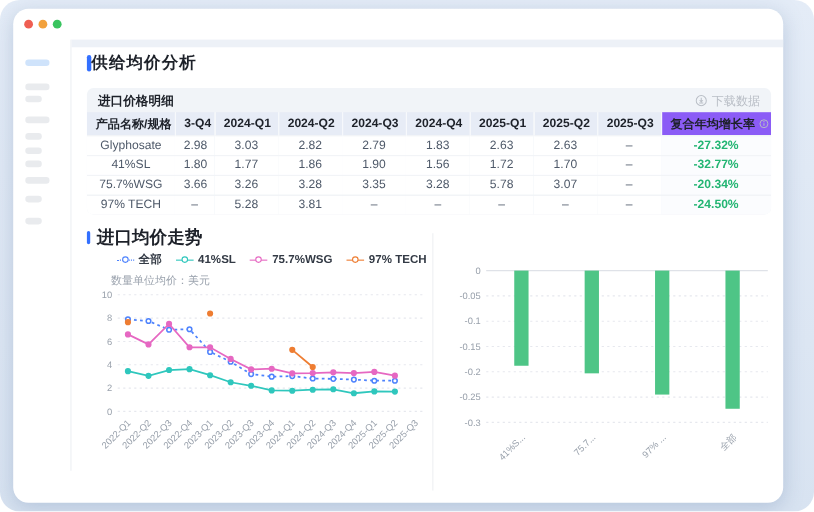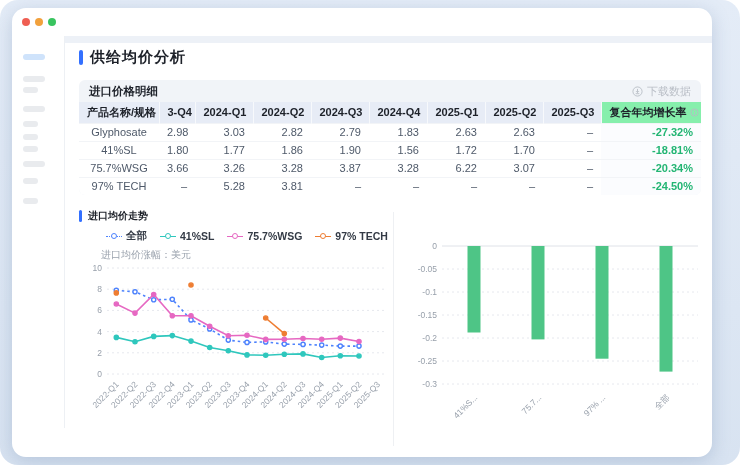--- a/index.html
+++ b/index.html
@@ -9,50 +9,50 @@
   .window { position:absolute; left:12px; top:8px; width:700px; height:449px; background:#ffffff;
             border-radius:14px; box-shadow:0 4px 18px rgba(90,120,160,.28); overflow:hidden; }
   .titlebar { height:28px; display:flex; align-items:center; padding-left:10px; gap:5px; }
   .dot { width:8px; height:8px; border-radius:50%; }
   .body { display:flex; height:421px; }
   .sidebar { width:53px; border-right:1px solid #edf0f4; padding-top:0; height:392px; }
   .skel { border-radius:3px; height:6px; margin-left:11px; background:#e9ebee; }
   .skel.active { background:#cfe3fb; }
   .main { flex:1; position:relative; }
   .topstrip { position:absolute; top:0; left:0; right:0; height:7px; background:#edf1f7; }
-  .page-title-row { position:absolute; top:12px; left:14px; display:flex; align-items:center; gap:7px; }
+  .page-title-row { position:absolute; top:12px; left:14px; display:flex; align-items:center; }
   .accent { width:4px; height:15px; background:#3370ff; border-radius:2px; }
   .page-title { font-size:15px; font-weight:bold; color:#1d2129; letter-spacing:1px; }
 
   .table-card { position:absolute; top:44px; left:14px; width:622px; background:#f1f4f8; border-radius:6px; overflow:hidden; }
   .card-head { height:22px; display:flex; align-items:center; justify-content:space-between; padding:0 10px; }
   .card-head-title { font-size:11.5px; font-weight:bold; color:#1d2129; }
   .download-btn { display:flex; align-items:center; gap:4px; color:#b9bec6; font-size:11px; cursor:pointer; }
   table { border-collapse:collapse; width:622px; table-layout:fixed; }
   th { background:#e7ecf6; font-size:11px; font-weight:bold; color:#1d2129; height:21px;
        text-align:right; padding:0 8px; border-left:1px solid #f7f9fc; white-space:nowrap; overflow:hidden; }
   th.name-col { text-align:left; border-left:none; }
-  th.cagr-col { background:#86efac; }
-  td { background:#fff; font-size:11px; color:#4e5969; height:18px; text-align:right;
+  th.cagr-col { background:#8b5cf6; }
+  td { background:#fff; font-size:11px; color:#4e5969; height:18px; text-align:center;
        padding:0 8px; border-top:1px solid #f2f4f7; white-space:nowrap; overflow:hidden; }
   td.name-col { text-align:center; color:#4e5969; }
   td.cagr-col { font-weight:bold; background:#fbfcfe; }
   .hdr-icons { display:inline-flex; align-items:center; gap:2px; margin-left:3px; vertical-align:-1px; }
   .carets { display:inline-flex; flex-direction:column; gap:1px; }
   .caret-up { width:0; height:0; border-left:3px solid transparent; border-right:3px solid transparent; border-bottom:4px solid #c2c7d0; }
   .caret-dn { width:0; height:0; border-left:3px solid transparent; border-right:3px solid transparent; border-top:4px solid #c2c7d0; }
 
   .charts { position:absolute; top:172px; left:14px; right:10px; height:242px; display:flex; }
   .chart-card { position:relative; }
   .chart-card.left { width:318px; }
   .chart-card.right { width:305px; margin-left:12px; }
   .vdivider { width:1px; background:#eef0f3; margin:4px 0 4px 5px; }
   .chart-title-row { display:flex; align-items:center; gap:6px; height:16px; }
   .chart-accent { width:3px; height:12px; background:#3370ff; border-radius:1.5px; }
-  .chart-title { font-size:10px; font-weight:bold; color:#1d2129;font-family:Liberation Mono, monospace; }
+  .chart-title { font-size:16px; font-weight:bold; color:#1d2129;font-family:Liberation Mono, monospace; }
   .legend-row { position:absolute; top:21px; right:0; display:flex; gap:13px; align-items:center; }
   .legend-item { display:flex; align-items:center; gap:4px; cursor:pointer; }
   .legend-mark { position:relative; width:16px; height:7px; }
   .legend-line { position:absolute; top:3px; left:0; width:16px; border-top-width:1.5px; border-top-color:currentColor; }
   .legend-line.solid { border-top-style:solid; }
   .legend-line.dotted { border-top-style:dotted; }
   .legend-dot { position:absolute; top:0.5px; left:5px; width:6px; height:6px; border-radius:50%;
                 border:1.5px solid currentColor; background:#fff; }
   .legend-label { font-size:10.5px; font-weight:bold; color:#333a45; }
   .unit-note { position:absolute; top:40px; left:22px; font-size:10px; color:#9aa2ad; }
@@ -155,30 +155,30 @@
                 <tr>
                   <td class="name-col">41%SL</td>
                   <td class="">1.80</td>
                   <td class="">1.77</td>
                   <td class="">1.86</td>
                   <td class="">1.90</td>
                   <td class="">1.56</td>
                   <td class="">1.72</td>
                   <td class="">1.70</td>
                   <td class="">–</td>
-                  <td class="cagr-col" style="color: rgb(35, 181, 115);">-18.81%</td>
+                  <td class="cagr-col" style="color: rgb(35, 181, 115);">-32.77%</td>
                 </tr>
                 <tr>
                   <td class="name-col">75.7%WSG</td>
                   <td class="">3.66</td>
                   <td class="">3.26</td>
                   <td class="">3.28</td>
-                  <td class="">3.87</td>
+                  <td class="">3.35</td>
                   <td class="">3.28</td>
-                  <td class="">6.22</td>
+                  <td class="">5.78</td>
                   <td class="">3.07</td>
                   <td class="">–</td>
                   <td class="cagr-col" style="color: rgb(35, 181, 115);">-20.34%</td>
                 </tr>
                 <tr>
                   <td class="name-col">97% TECH</td>
                   <td class="">–</td>
                   <td class="">5.28</td>
                   <td class="">3.81</td>
                   <td class="">–</td>
@@ -221,21 +221,21 @@
                   <span class="legend-label">75.7%WSG</span>
                 </span>
                 <span class="legend-item" style="color: rgb(238, 125, 50);">
                   <span class="legend-mark">
                     <span class="legend-line solid"></span>
                     <span class="legend-dot"></span>
                   </span>
                   <span class="legend-label">97% TECH</span>
                 </span>
               </div>
-            <div class="unit-note">进口均价涨幅：美元</div>
+            <div class="unit-note">数量单位均价：美元</div>
             <svg class="line-svg" id="lineChart" width="310" height="154" viewBox="0 0 310 154">
                 <line x1="24" y1="114" x2="304" y2="114" stroke="#e6e8ee" stroke-width="1" stroke-dasharray="2,3"></line>
                 <text class="ax" x="19" y="117" text-anchor="end">0</text>
                 <line x1="24" y1="92.80000000000001" x2="304" y2="92.80000000000001" stroke="#e6e8ee" stroke-width="1" stroke-dasharray="2,3"></line>
                 <text class="ax" x="19" y="95.80000000000001" text-anchor="end">2</text>
                 <line x1="24" y1="71.6" x2="304" y2="71.6" stroke="#e6e8ee" stroke-width="1" stroke-dasharray="2,3"></line>
                 <text class="ax" x="19" y="74.6" text-anchor="end">4</text>
                 <line x1="24" y1="50.400000000000006" x2="304" y2="50.400000000000006" stroke="#e6e8ee" stroke-width="1" stroke-dasharray="2,3"></line>
                 <text class="ax" x="19" y="53.400000000000006" text-anchor="end">6</text>
                 <line x1="24" y1="29.199999999999996" x2="304" y2="29.199999999999996" stroke="#e6e8ee" stroke-width="1" stroke-dasharray="2,3"></line>

